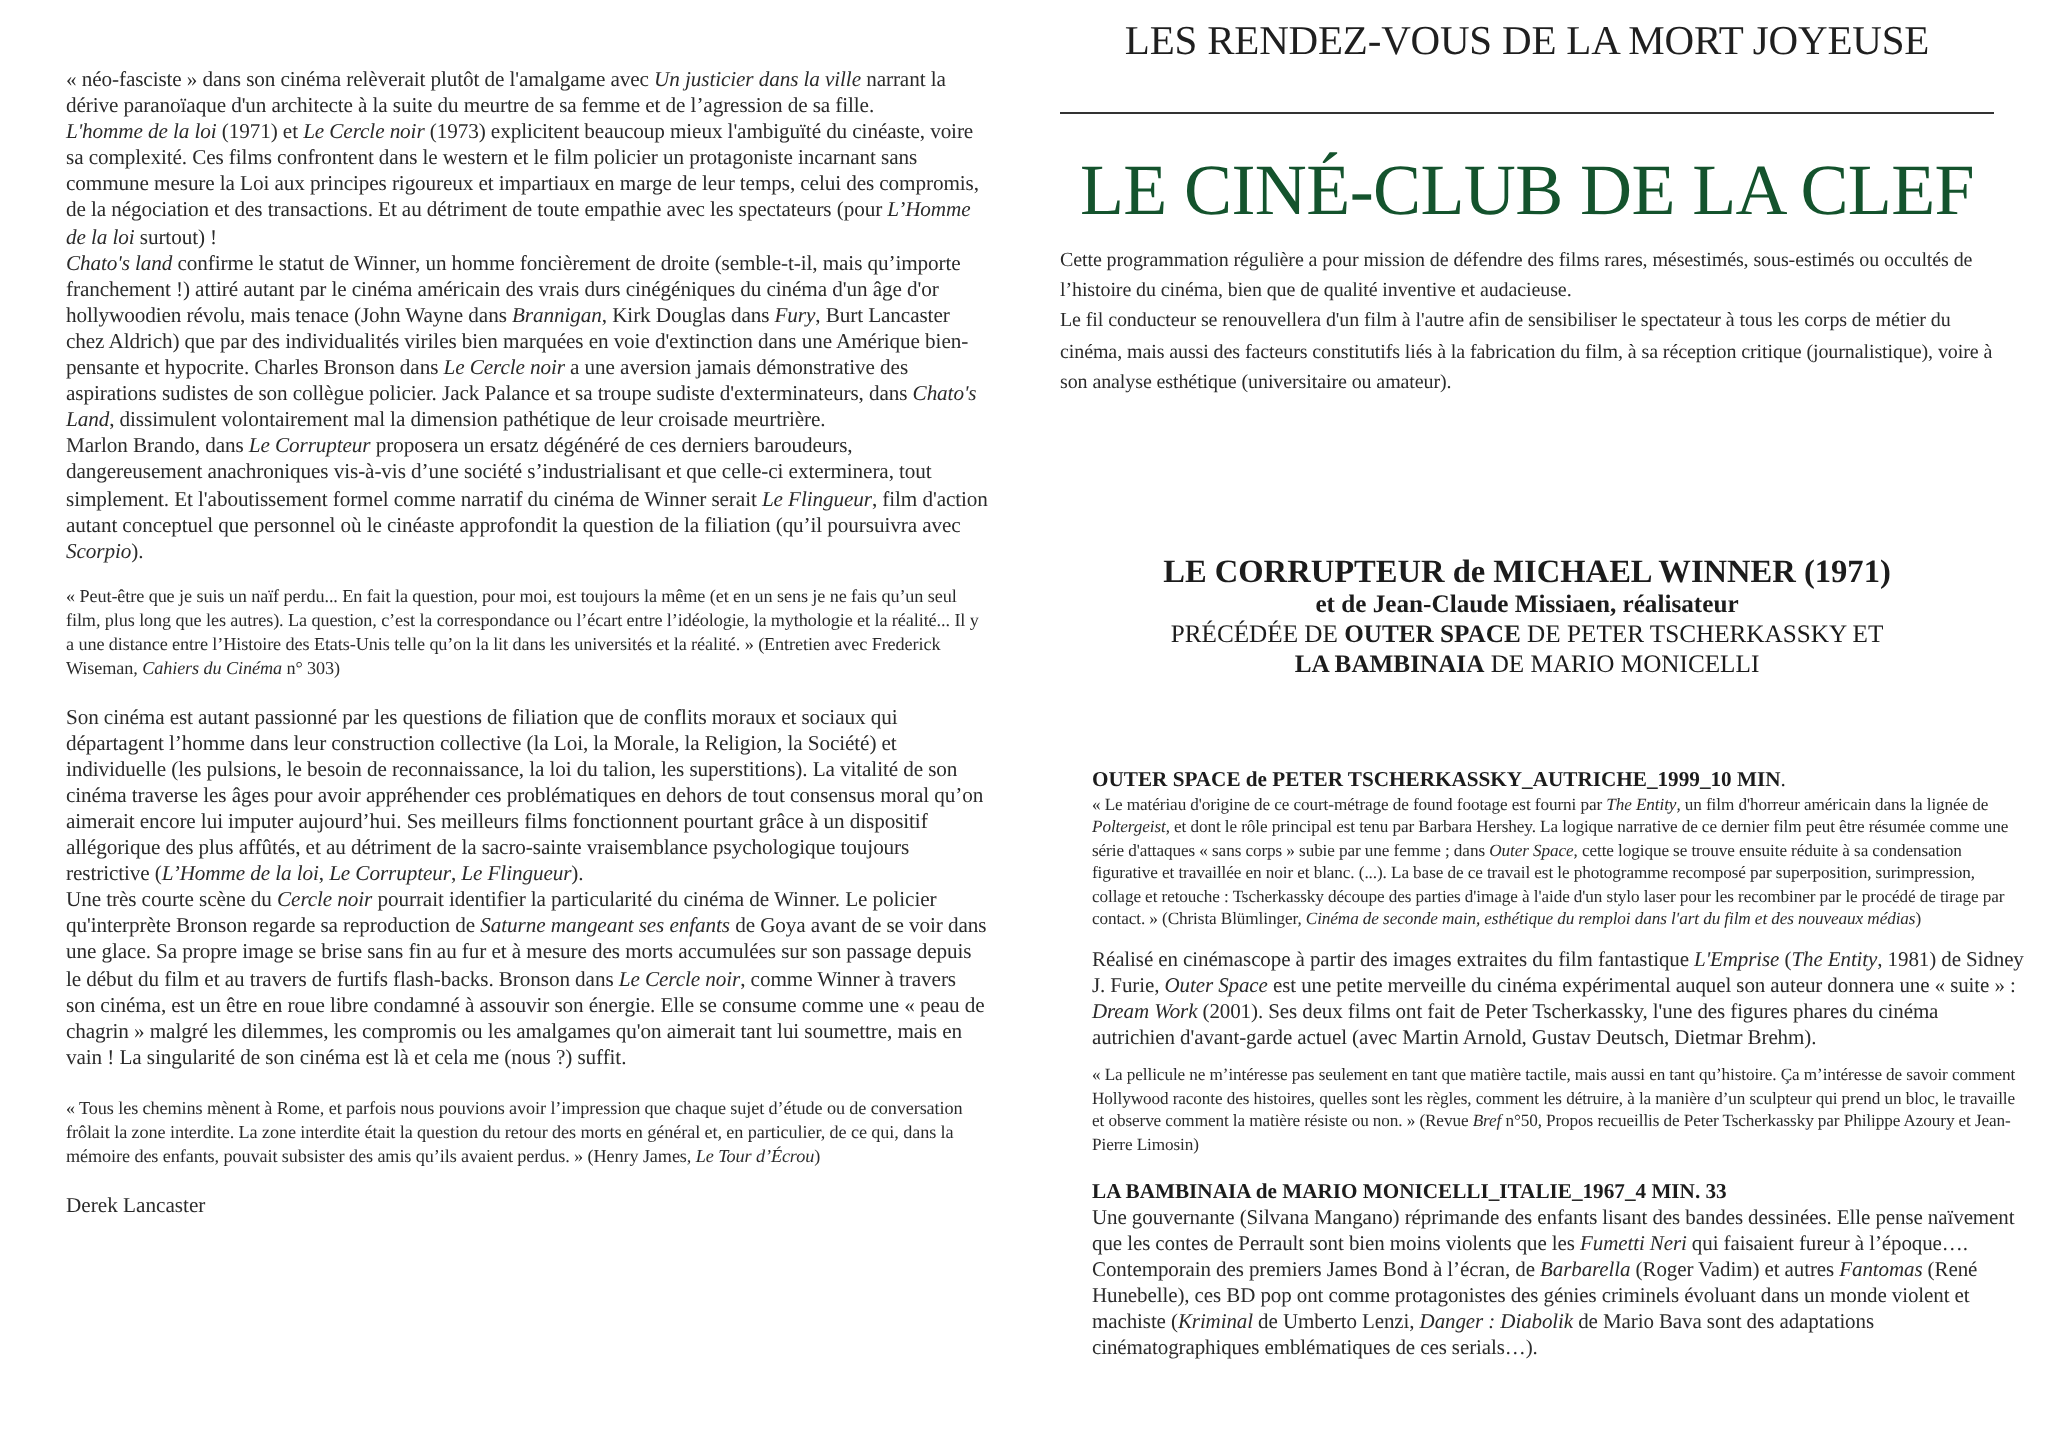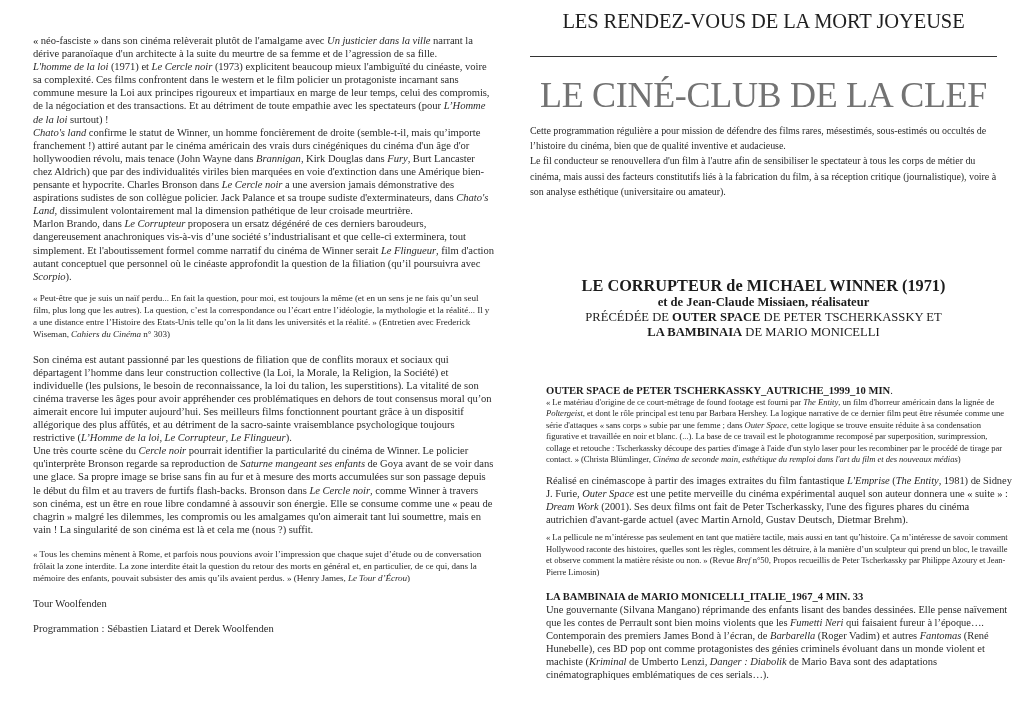--- a/index.html
+++ b/index.html
@@ -71,21 +71,21 @@
       border-top: 1.5px solid #333;
     }
     .main-title {
       position: absolute;
       top: 73px;
       left: 0;
       width: 467px;
       text-align: center;
       font-size: 36px;
       letter-spacing: -0.3px;
-      color: #737373;
+      color: #14532d;
       line-height: 44px;
     }
     .intro {
       position: absolute;
       top: 123px;
       left: 0;
       width: 467px;
       font-size: 10px;
       line-height: 15.2px;
       letter-spacing: -0.05px;
@@ -158,25 +158,24 @@
   <p class="body-text"><span>Son cinéma est autant passionné par les questions de filiation que de conflits moraux et sociaux qui départagent l’homme dans leur construction collective (la Loi, la Morale, la Religion, la Société) et individuelle (les pulsions, le besoin de reconnaissance, la loi du talion, les superstitions). La vitalité de son cinéma traverse les âges pour avoir appréhender ces problématiques en dehors de tout consensus moral qu’on aimerait encore lui imputer aujourd’hui. Ses meilleurs films fonctionnent pourtant grâce à un dispositif allégorique des plus affûtés, et au détriment de la sacro-sainte vraisemblance psychologique toujours restrictive (</span><em>L’Homme de la loi</em><span>, </span><em>Le Corrupteur</em><span>, </span><em>Le Flingueur</em><span>).</span></p>
 
   <p class="body-text"><span>Une très courte scène du </span><em>Cercle noir</em><span> pourrait identifier la particularité du cinéma de Winner. Le policier qu'interprète Bronson regarde sa reproduction de </span><em>Saturne mangeant ses enfants</em><span> de Goya avant de se voir dans une glace. Sa propre image se brise sans fin au fur et à mesure des morts accumulées sur son passage depuis le début du film et au travers de furtifs flash-backs. Bronson dans </span><em>Le Cercle noir</em><span>, comme Winner à travers son cinéma, est un être en roue libre condamné à assouvir son énergie. Elle se consume comme une « peau de chagrin » malgré les dilemmes, les compromis ou les amalgames qu'on aimerait tant lui soumettre, mais en vain ! La singularité de son cinéma est là et cela me (nous ?) suffit.</span></p>
 
   <div class="gap-l"></div>
 
   <p class="quote-small"><span>« Tous les chemins mènent à Rome, et parfois nous pouvions avoir l’impression que chaque sujet d’étude ou de conversation frôlait la zone interdite. La zone interdite était la question du retour des morts en général et, en particulier, de ce qui, dans la mémoire des enfants, pouvait subsister des amis qu’ils avaient perdus. » (Henry James, </span><em>Le Tour d’Écrou</em><span>)</span></p>
 
   <div class="gap-l"></div>
 
-  <p class="sig">Tour Woolfenden</p>
-
-  <div class="gap-l"></div>
-
-  <p class="sig">Programmation : Sébastien Liatard et Derek Woolfenden</p>
+  <p class="sig">Derek Lancaster</p>
+
+  <div class="gap-l"></div>
+
 </div>
 
 <div class="col right-col">
   <div class="supertitle">LES RENDEZ-VOUS DE LA MORT JOYEUSE</div>
   <div class="rule"></div>
   <div class="main-title">LE CINÉ-CLUB DE LA CLEF</div>
 
   <div class="intro">
     <p>Cette programmation régulière a pour mission de défendre des films rares, mésestimés, sous-estimés ou occultés de l’histoire du cinéma, bien que de qualité inventive et audacieuse.</p>
     <p>Le fil conducteur se renouvellera d'un film à l'autre afin de sensibiliser le spectateur à tous les corps de métier du cinéma, mais aussi des facteurs constitutifs liés à la fabrication du film, à sa réception critique (journalistique), voire à son analyse esthétique (universitaire ou amateur).</p>

